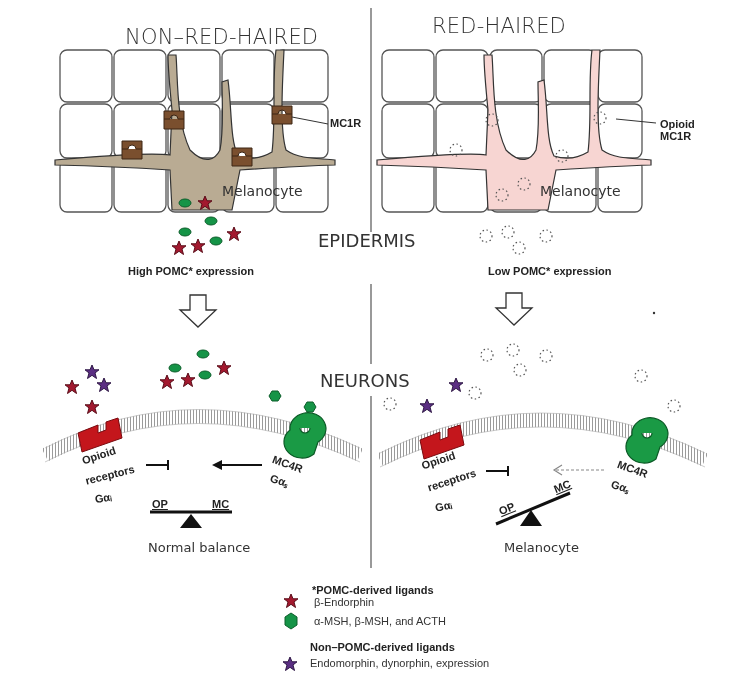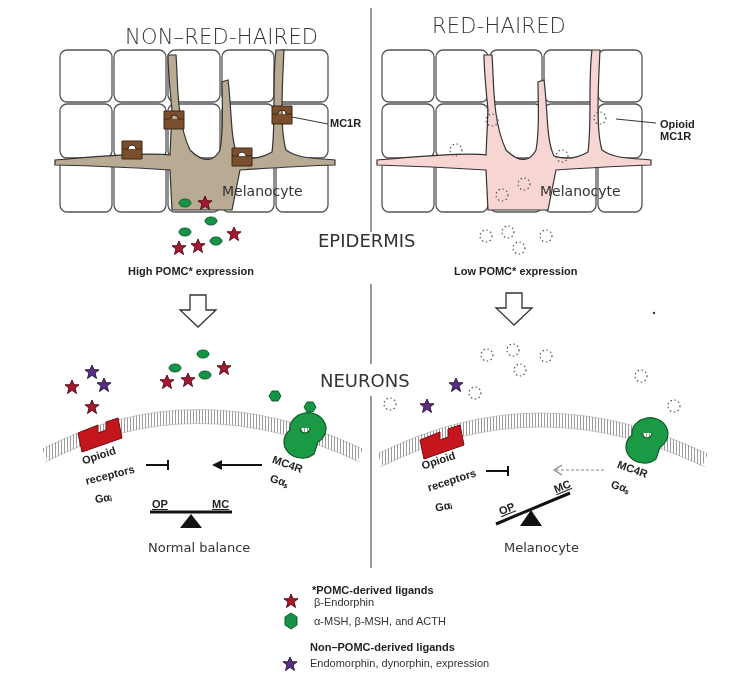--- a/index.html
+++ b/index.html
@@ -182,21 +182,21 @@
 <div class="abs bold-label" style="left:330px;top:117px;">MC1R</div>
 <div class="abs cap" style="left:222px;top:183px;font-size:14px;">Melanocyte</div>
 <div class="abs bold-label" style="left:660px;top:118px;line-height:12px;">
   <div>Opioid</div>
   <div>MC1R</div>
 </div>
 <div class="abs cap" style="left:540px;top:183px;font-size:14px;">Melanocyte</div>
 
 <div class="abs section" style="left:318px;top:230px;text-align:center;">EPIDERMIS</div>
 <div class="abs bold-label" style="left:128px;top:265px;">High POMC* expression</div>
-<div class="abs bold-label" style="left:454px;top:265px;">Low POMC* expression</div>
+<div class="abs bold-label" style="left:488px;top:265px;">Low POMC* expression</div>
 <div class="abs section" style="left:320px;top:370px;">NEURONS</div>
 
 <div class="abs bold-label" style="left:80px;top:454px;line-height:14px;transform:rotate(-18deg);transform-origin:left top;">
   <div>Opioid</div>
 </div>
 <div class="abs bold-label" style="left:84px;top:475px;transform:rotate(-14deg);transform-origin:left top;">receptors</div>
 <div class="abs bold-label" style="left:94px;top:493px;transform:rotate(-8deg);transform-origin:left top;">Gαᵢ</div>
 <div class="abs bold-label" style="left:275px;top:453px;transform:rotate(20deg);transform-origin:left top;">MC4R</div>
 <div class="abs bold-label" style="left:273px;top:470px;transform:rotate(18deg);transform-origin:left top;">Gαₛ</div>
 <div class="abs bold-label" style="left:152px;top:498px;text-decoration:underline;">OP</div>

